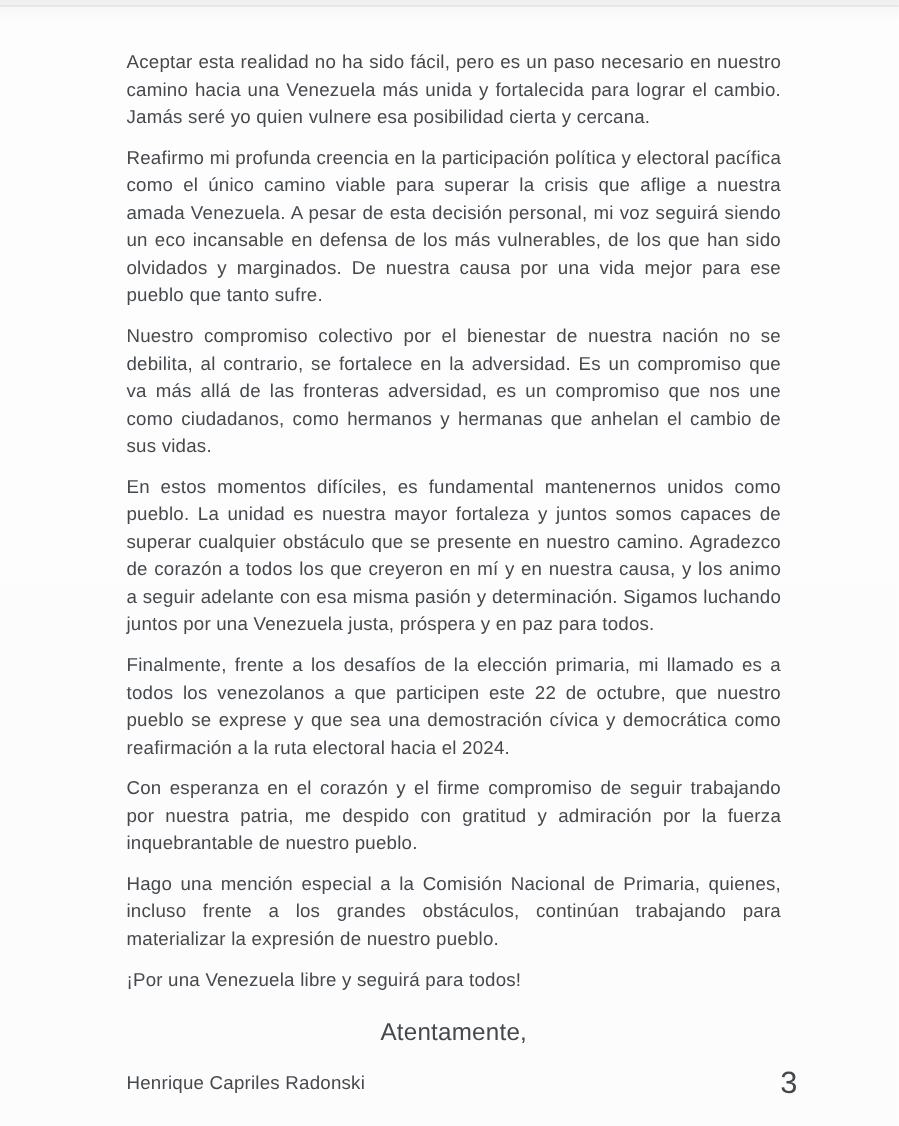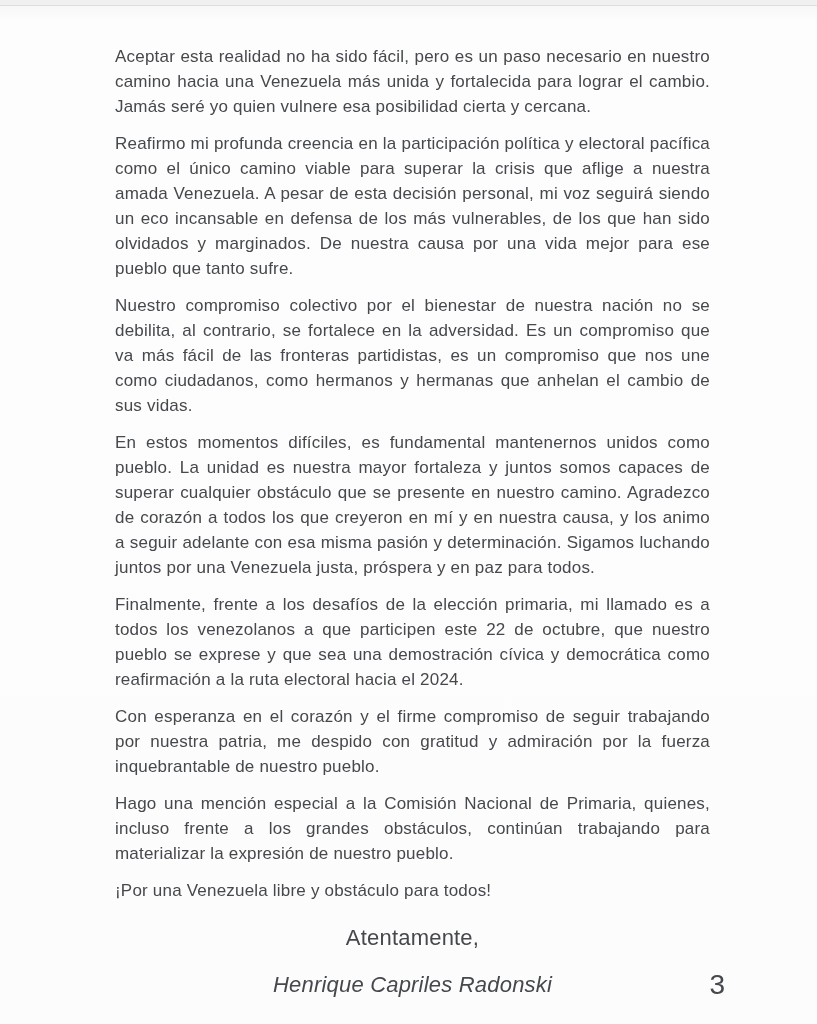--- a/index.html
+++ b/index.html
@@ -44,48 +44,46 @@
   }
   .closing {
     margin: 22px 0 0 0;
     font-size: 22px;
     line-height: 25px;
     letter-spacing: 0.2px;
     text-align: center;
   }
   .signature {
     margin: 22px 0 0 0;
-    font-size: 22px;
+    font-size: 17px;
     line-height: 25px;
     letter-spacing: 0.2px;
-    text-align: center;
-    font-style: italic;
   }
   .page-number {
     position: absolute;
     right: 92px;
     top: 968px;
     font-size: 28px;
     line-height: 34px;
   }
 </style>
 </head>
 <body>
 
 <div class="page" style="color: rgb(69, 72, 76);">
   <div class="top-edge"></div>
 
   <div class="content">
     <p class="para">Aceptar esta realidad no ha sido fácil, pero es un paso necesario en nuestro camino hacia una Venezuela más unida y fortalecida para lograr el cambio. Jamás seré yo quien vulnere esa posibilidad cierta y cercana.</p>
     <p class="para">Reafirmo mi profunda creencia en la participación política y electoral pacífica como el único camino viable para superar la crisis que aflige a nuestra amada Venezuela. A pesar de esta decisión personal, mi voz seguirá siendo un eco incansable en defensa de los más vulnerables, de los que han sido olvidados y marginados. De nuestra causa por una vida mejor para ese pueblo que tanto sufre.</p>
-    <p class="para">Nuestro compromiso colectivo por el bienestar de nuestra nación no se debilita, al contrario, se fortalece en la adversidad. Es un compromiso que va más fácil de las fronteras partidistas, es un compromiso que nos une como ciudadanos, como hermanos y hermanas que anhelan el cambio de sus vidas.</p>
+    <p class="para">Nuestro compromiso colectivo por el bienestar de nuestra nación no se debilita, al contrario, se fortalece en la adversidad. Es un compromiso que va más allá de las fronteras adversidad, es un compromiso que nos une como ciudadanos, como hermanos y hermanas que anhelan el cambio de sus vidas.</p>
     <p class="para">En estos momentos difíciles, es fundamental mantenernos unidos como pueblo. La unidad es nuestra mayor fortaleza y juntos somos capaces de superar cualquier obstáculo que se presente en nuestro camino. Agradezco de corazón a todos los que creyeron en mí y en nuestra causa, y los animo a seguir adelante con esa misma pasión y determinación. Sigamos luchando juntos por una Venezuela justa, próspera y en paz para todos.</p>
     <p class="para">Finalmente, frente a los desafíos de la elección primaria, mi llamado es a todos los venezolanos a que participen este 22 de octubre, que nuestro pueblo se exprese y que sea una demostración cívica y democrática como reafirmación a la ruta electoral hacia el 2024.</p>
     <p class="para">Con esperanza en el corazón y el firme compromiso de seguir trabajando por nuestra patria, me despido con gratitud y admiración por la fuerza inquebrantable de nuestro pueblo.</p>
     <p class="para">Hago una mención especial a la Comisión Nacional de Primaria, quienes, incluso frente a los grandes obstáculos, continúan trabajando para materializar la expresión de nuestro pueblo.</p>
-    <p class="para">¡Por una Venezuela libre y obstáculo para todos!</p>
+    <p class="para">¡Por una Venezuela libre y seguirá para todos!</p>
 
     <p class="closing">Atentamente,</p>
     <p class="signature">Henrique Capriles Radonski</p>
   </div>
 
   <div class="page-number">3</div>
 </div>
 
 </body></html>

